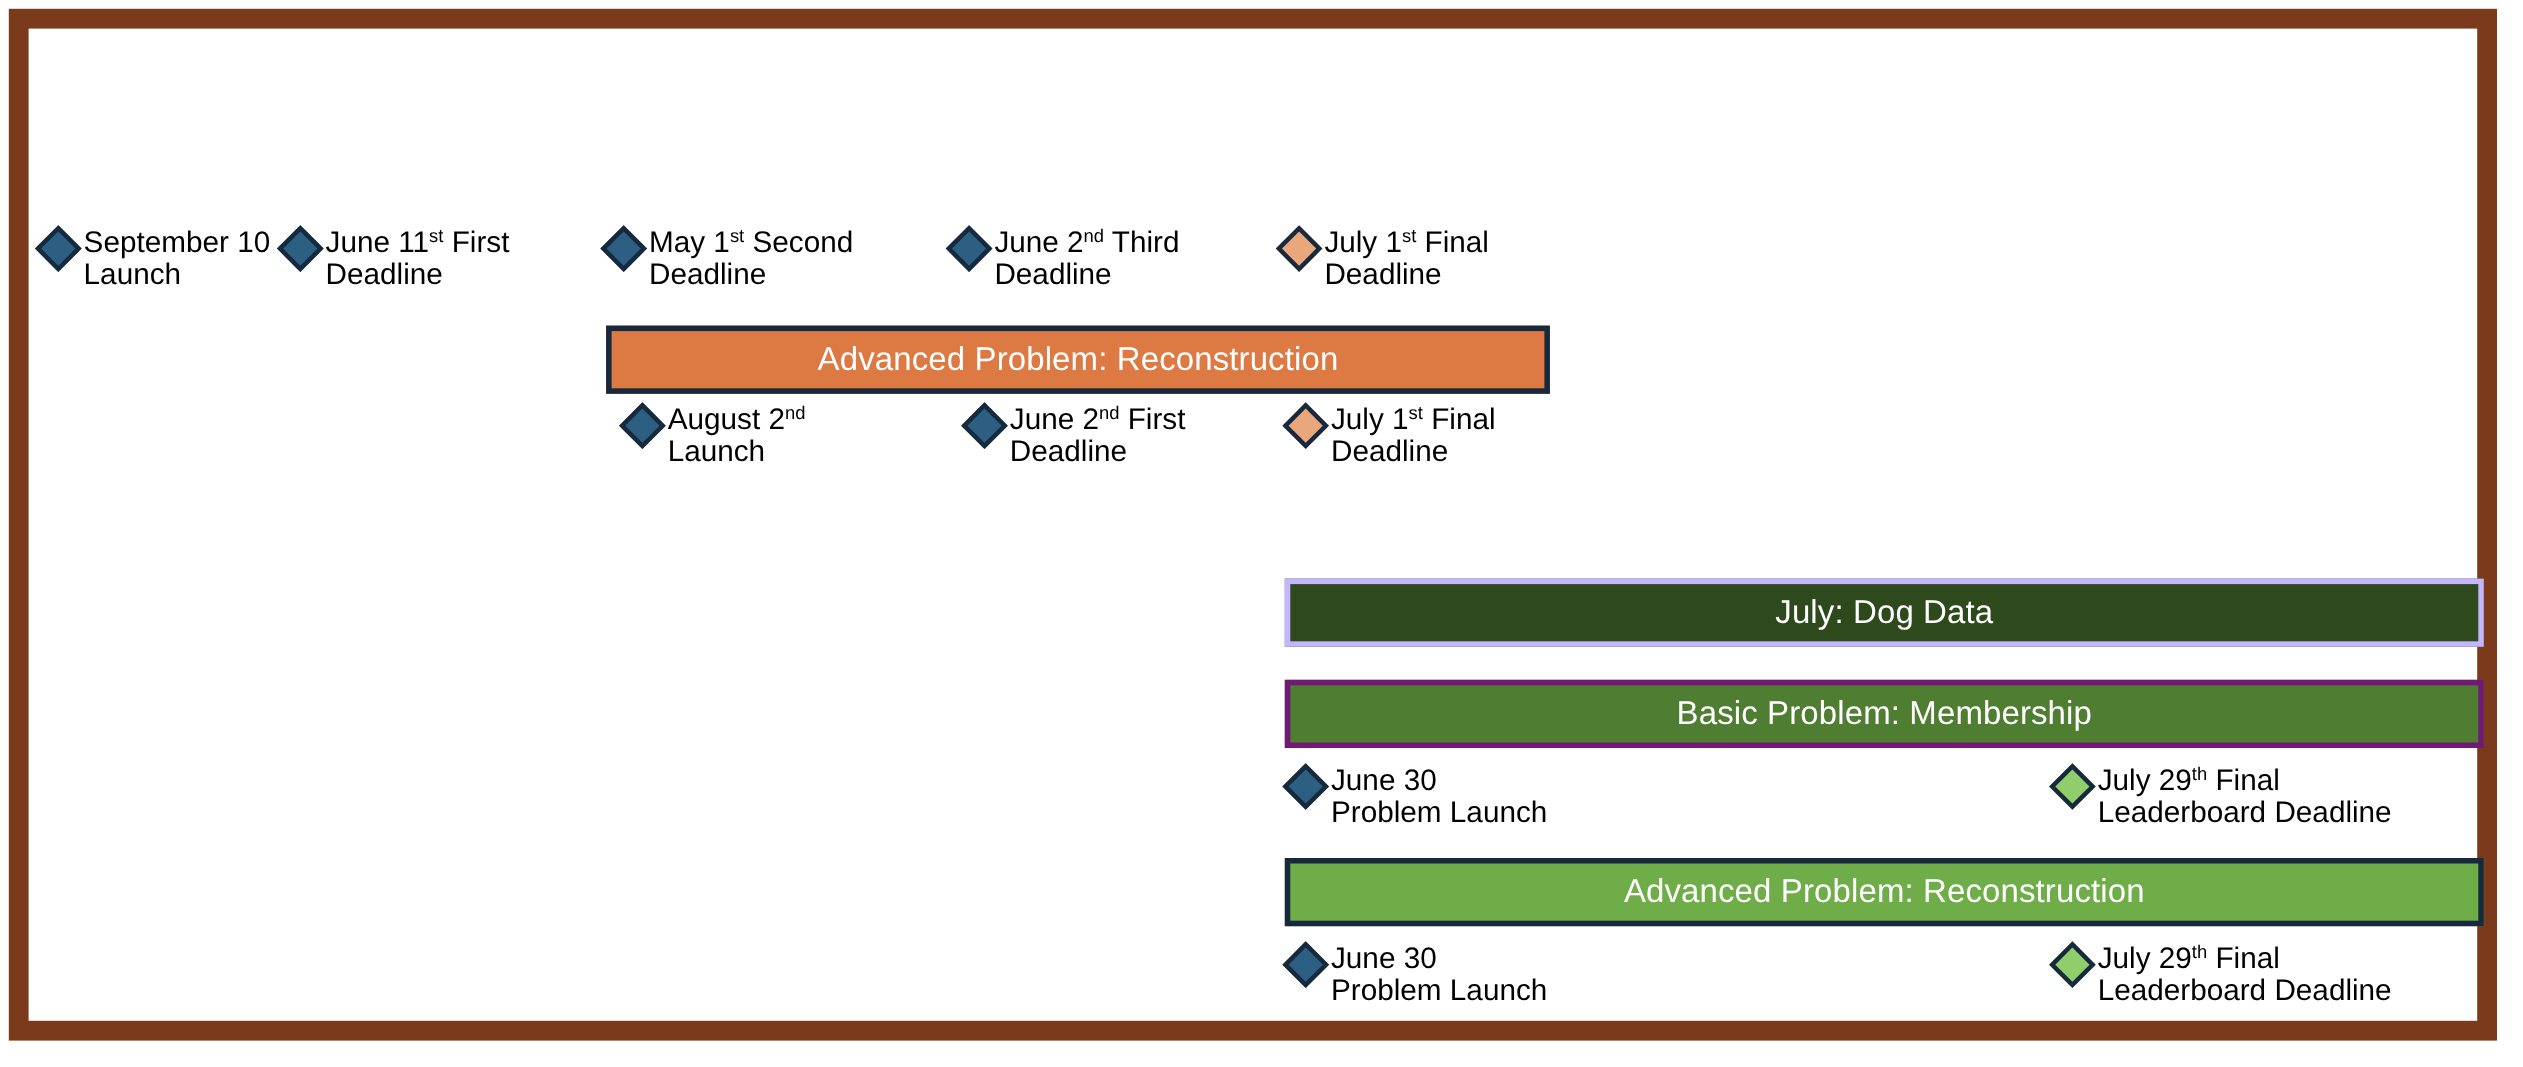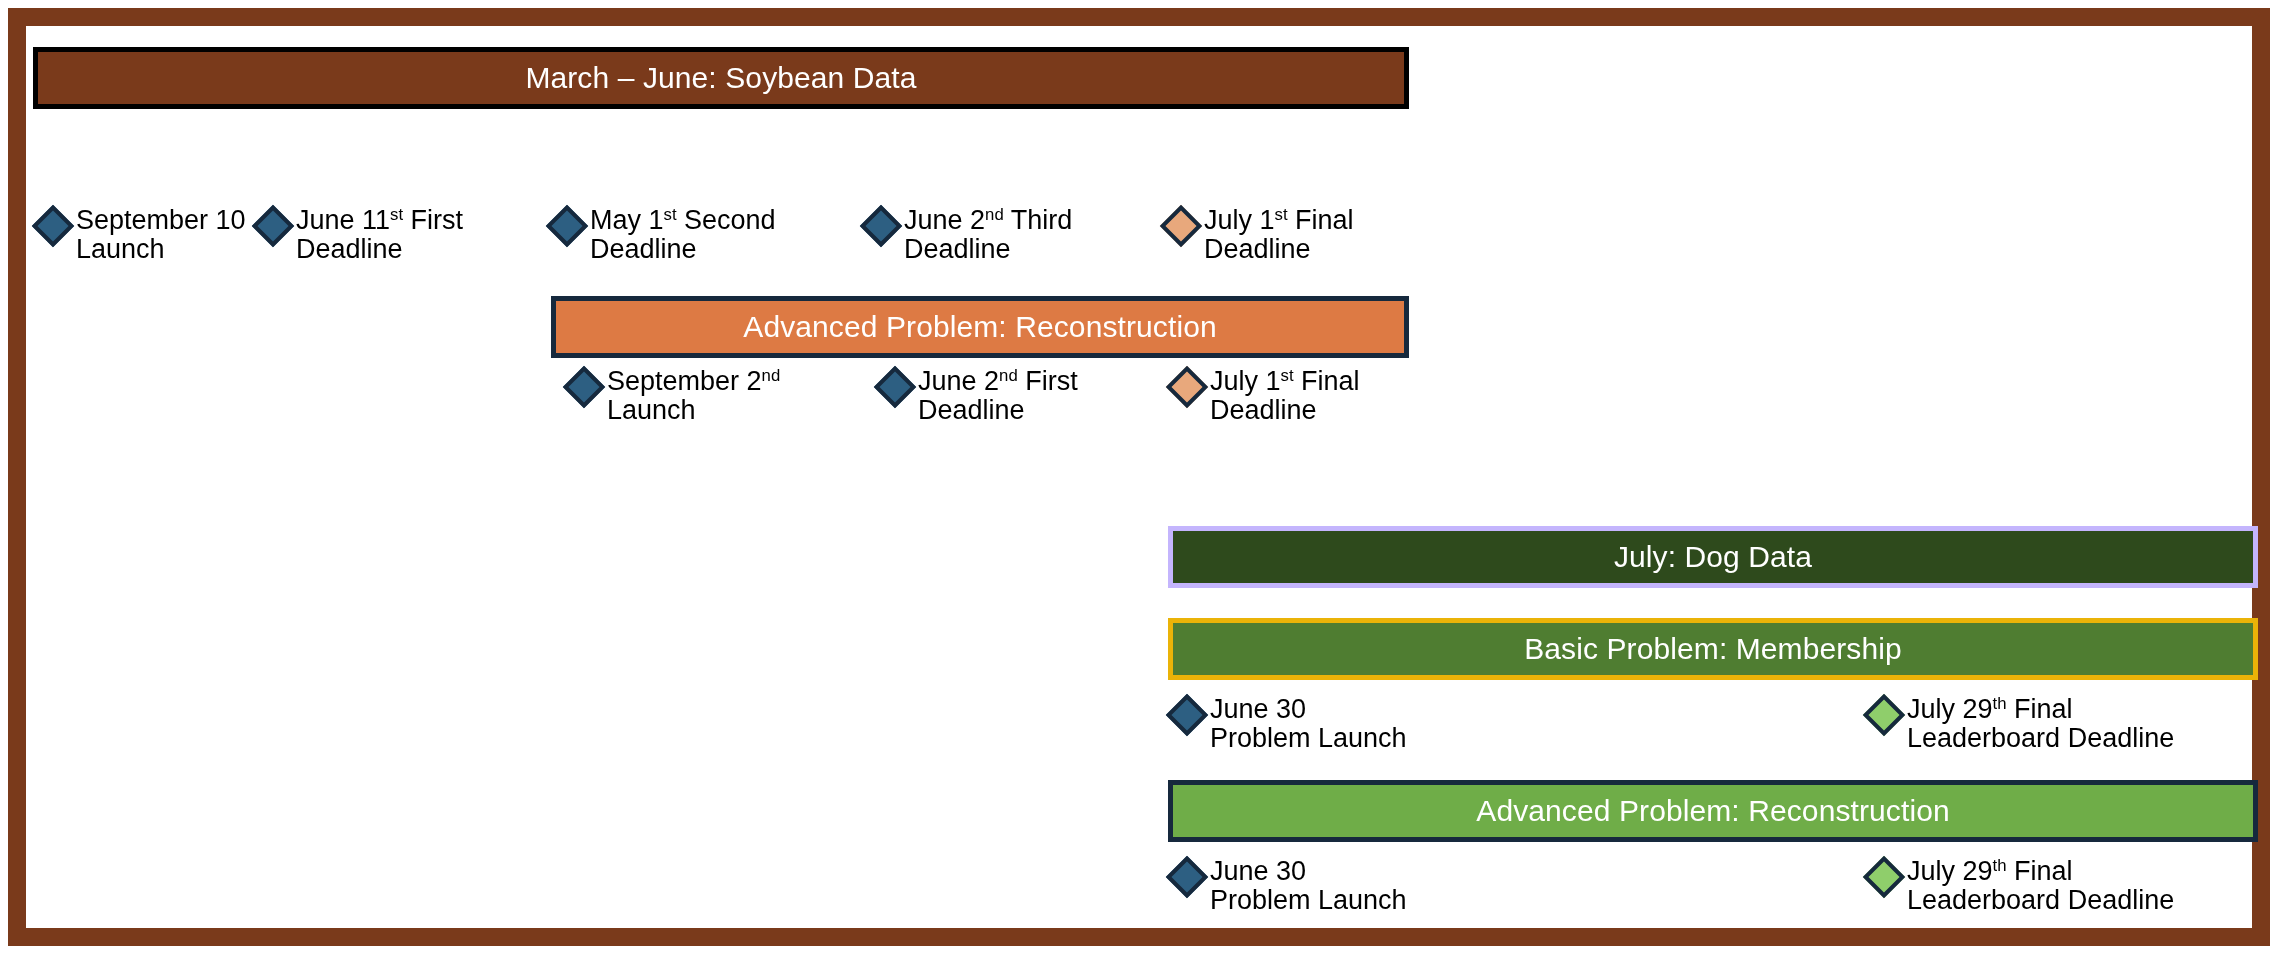--- a/index.html
+++ b/index.html
@@ -76,23 +76,20 @@
   }
   .mtl2 { display: block; }
 </style>
 </head>
 <body>
 
 <div id="canvas">
 
   <div id="outer-frame"></div>
 
-  <div class="bar" style="left:33px; top:47px; width:1376px; height:62px; background:#7a3a1b; border:5px solid #000000;">
-    <span class="bar-label">March – June: Soybean Data</span>
-  </div>
 
 
   <div class="milestone" style="left:38px; top:205px;">
     <span class="diamond" style="background:#2d5f82;"></span>
     <span class="milestone-text">
       <span>September 10</span><sup></sup><span></span>
       <span class="mtl2">Launch</span>
     </span>
   </div>
 
@@ -128,21 +125,21 @@
     </span>
   </div>
 
   <div class="bar" style="left:551px; top:296px; width:858px; height:62px; background:#dd7a44; border:5px solid #16293d;">
     <span class="bar-label">Advanced Problem: Reconstruction</span>
   </div>
 
   <div class="milestone" style="left:569px; top:366px;">
     <span class="diamond" style="background:#2d5f82;"></span>
     <span class="milestone-text">
-      <span>September 2</span><sup>nd</sup><span></span>
+      <span>August 2</span><sup>nd</sup><span></span>
       <span class="mtl2">Launch</span>
     </span>
   </div>
 
   <div class="milestone" style="left:880px; top:366px;">
     <span class="diamond" style="background:#2d5f82;"></span>
     <span class="milestone-text">
       <span>June 2</span><sup>nd</sup><span>  First</span>
       <span class="mtl2">Deadline</span>
     </span>
@@ -153,21 +150,21 @@
     <span class="milestone-text">
       <span>July 1</span><sup>st</sup><span> Final</span>
       <span class="mtl2">Deadline</span>
     </span>
   </div>
 
   <div class="bar" style="left:1168px; top:526px; width:1090px; height:62px; background:#2e4a1c; border:5px solid #c4b5fd;">
     <span class="bar-label">July: Dog Data</span>
   </div>
 
-  <div class="bar" style="left:1168px; top:618px; width:1090px; height:62px; background:#4f7d31; border:5px solid #eab308;">
+  <div class="bar" style="left:1168px; top:618px; width:1090px; height:62px; background:#4f7d31; border:5px solid #701a75;">
     <span class="bar-label">Basic Problem: Membership</span>
   </div>
 
   <div class="milestone" style="left:1172px; top:694px;">
     <span class="diamond" style="background:#2d5f82;"></span>
     <span class="milestone-text">
       <span>June 30</span><sup></sup><span></span>
       <span class="mtl2">Problem Launch</span>
     </span>
   </div>

